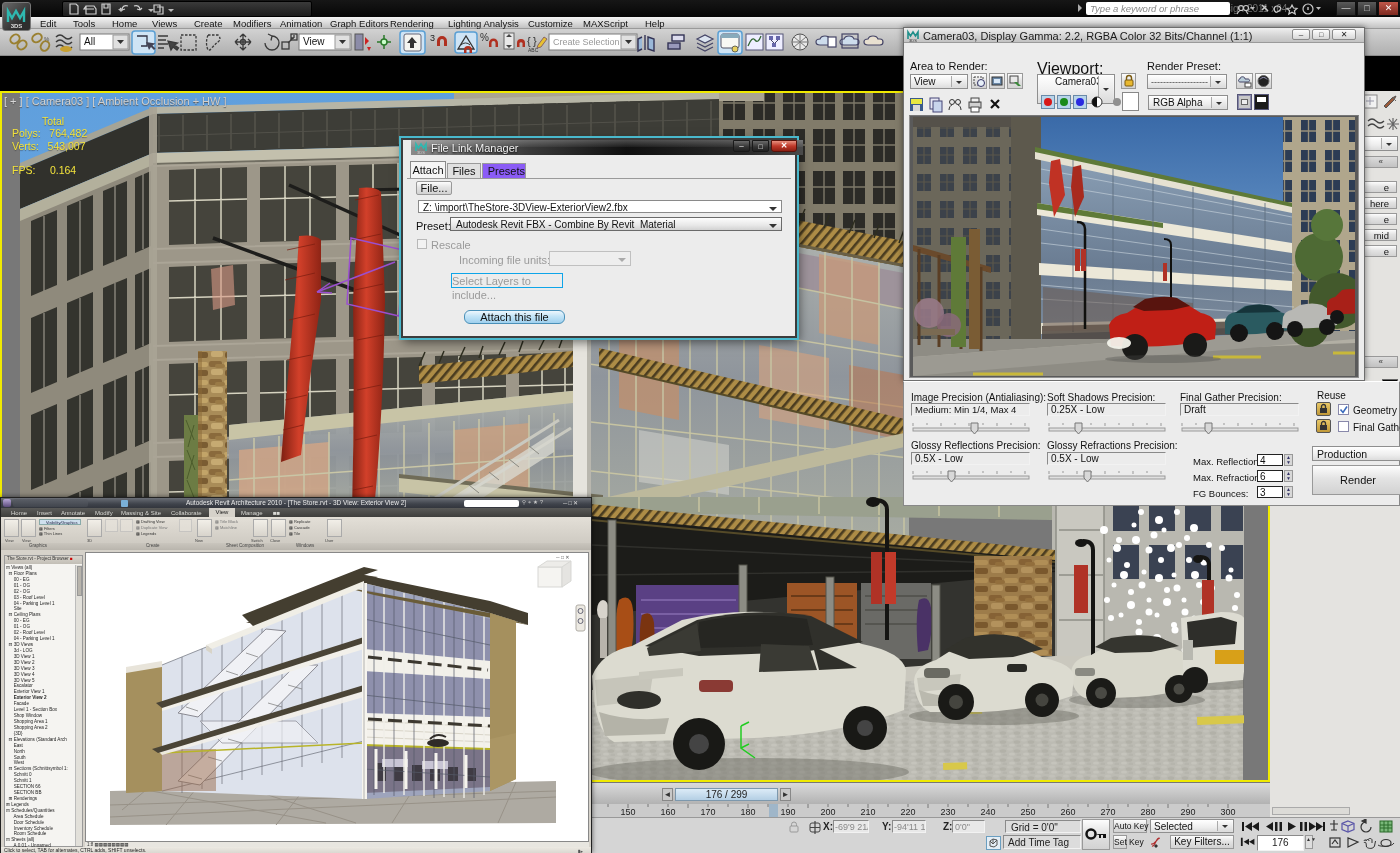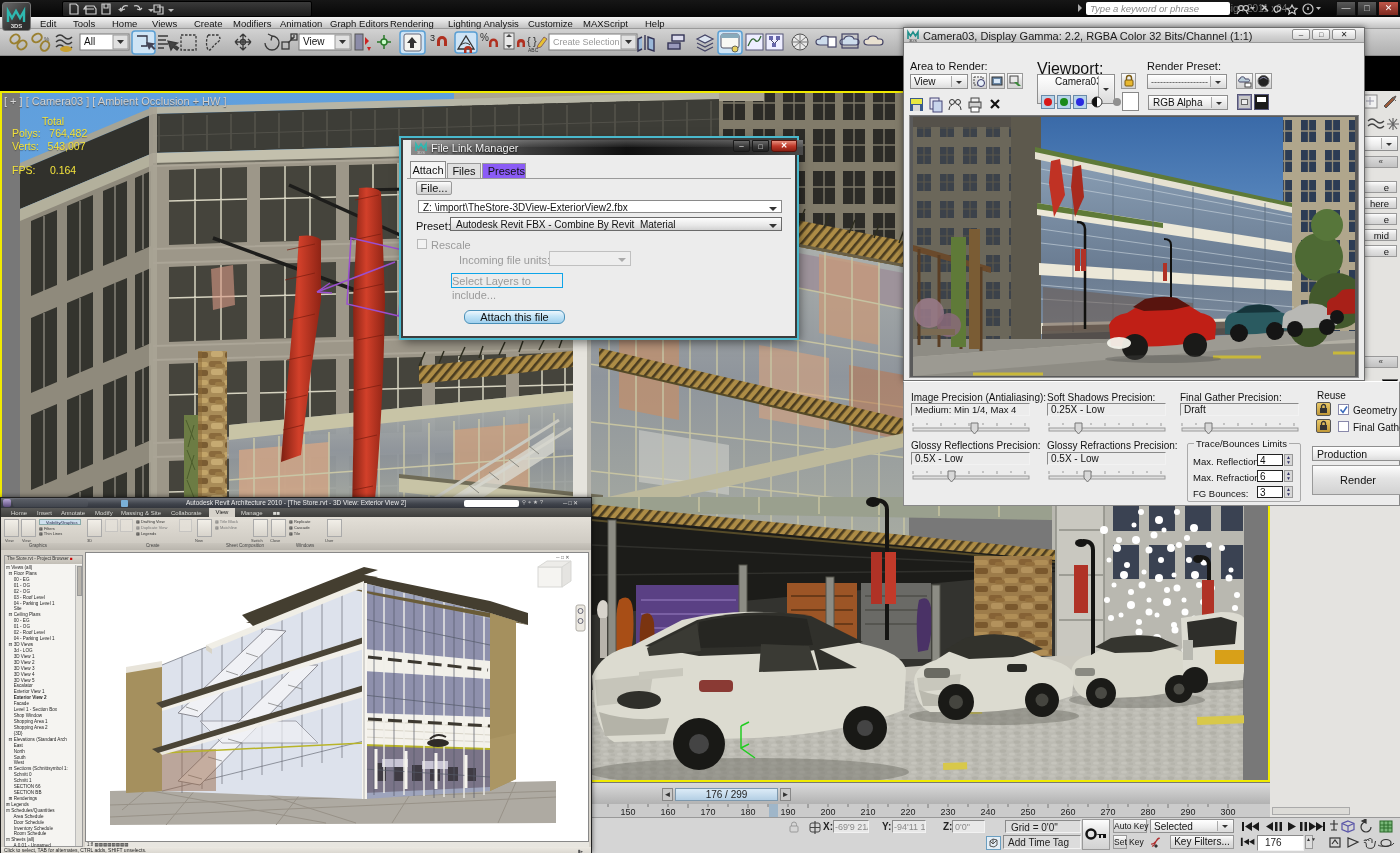--- a/index.html
+++ b/index.html
@@ -720,21 +720,21 @@
 <path d="M48 3l8 4.5L48 12z"></path>
 <path d="M60 3h2.5v9H60zM64.5 3H67v9h-2.5zM69 3l7 4.5L69 12z"></path>
 <path d="M76 3l7 4.5L76 12zM83 3h2v9h-2z"></path>
         </g>
 </svg>
 <svg class="a" style="left:1240px;top:19px" width="16" height="13" viewBox="0 0 16 13">
         <g fill="#1a1a1a">
           <path d="M1 2v9h2V2zM4 6.5L10 3v7zM10 6.5L16 3v7z" transform="scale(.9)"></path>
         </g>
       </svg>
-<div class="sunken a" style="left:1257px;top:18px;width:47px;height:16px;background:#fff;padding:1px 7px">176</div>
+<div class="sunken a" style="left:1257px;top:18px;width:47px;height:16px;background:#fff;padding:1px 14px">176</div>
 <div class="a" style="left:1305px;top:18px;width:8px;height:14px;background:#ddd;border:1px solid #999;font-size:5px;text-align:center;color:#333;line-height:6px">▲▼</div>
 
 <svg class="a" style="left:1328px;top:2px" width="70" height="15" viewBox="0 0 70 15">
 <g stroke="#333" fill="none" stroke-width="1.2">
 <path d="M6 1v10M2 5h8M3 11h6"></path>
           <path d="M20 2l6 2.5v6l-6 2.5-6-2.5v-6z" stroke="#5a55a8"></path>
           <path d="M14 4.5l6 2.5 6-2.5M20 7v6" stroke="#5a55a8"></path>
           <path d="M38 3a5 5 0 105 5"></path>
           <path d="M34 2l4-2v4z" fill="#333"></path>
 </g>
@@ -965,23 +965,20 @@
         <rect x="2" y="8" width="116" height="3" fill="#e0e0e0" stroke="#9a9a9a"></rect>
         <path d="M37 3h7v7l-3.5 4-3.5-4z" fill="#d8d8d8" stroke="#777"></path>
       </svg>
 <div class="a" style="left:276px;top:10px">Final Gather Precision:</div>
 <div class="sunken a" style="left:276px;top:21px;width:119px;height:13px;background:#ececec;padding:0 3px">Draft</div>
 <svg class="a" style="left:276px;top:38px" width="120" height="15" viewBox="0 0 120 15">
         <path d="M2 3v3M16 3v2M30 3v3M44 3v2M58 3v3M72 3v2M86 3v3M100 3v2M114 3v3" stroke="#999"></path>
         <rect x="2" y="8" width="116" height="3" fill="#e0e0e0" stroke="#9a9a9a"></rect>
         <path d="M25 3h7v7l-3.5 4-3.5-4z" fill="#d8d8d8" stroke="#777"></path>
       </svg>
-<fieldset class="a" style="left:283px;top:56px;width:114px;height:64px;border:1px solid #aaa;border-radius:2px">
-        <legend style="font-size:9.5px;padding:0 2px;margin-left:6px">Trace/Bounces Limits</legend>
-      </fieldset>
 <div class="a" style="left:289px;top:74px;font-size:9.5px">Max. Reflections:</div>
 <div class="a" style="left:289px;top:90px;font-size:9.5px">Max. Refractions:</div>
 <div class="a" style="left:289px;top:106px;font-size:9.5px">FG Bounces:</div>
 <div class="a" style="left:353px;top:72px;width:26px;height:12px;background:#fff;border:1px solid #222;padding:0 2px;font-size:10px">4</div>
 <div class="a" style="left:353px;top:88px;width:26px;height:12px;background:#fff;border:1px solid #222;padding:0 2px;font-size:10px">6</div>
 <div class="a" style="left:353px;top:104px;width:26px;height:12px;background:#fff;border:1px solid #222;padding:0 2px;font-size:10px">3</div>
 <div class="a" style="left:380px;top:72px;width:9px;height:12px;background:#d8d8d8;border:1px solid #999;font-size:5px;line-height:5px;text-align:center;color:#336">▲<br>▼</div>
 <div class="a" style="left:380px;top:88px;width:9px;height:12px;background:#d8d8d8;border:1px solid #999;font-size:5px;line-height:5px;text-align:center;color:#336">▲<br>▼</div>
 <div class="a" style="left:380px;top:104px;width:9px;height:12px;background:#d8d8d8;border:1px solid #999;font-size:5px;line-height:5px;text-align:center;color:#336">▲<br>▼</div>
 

